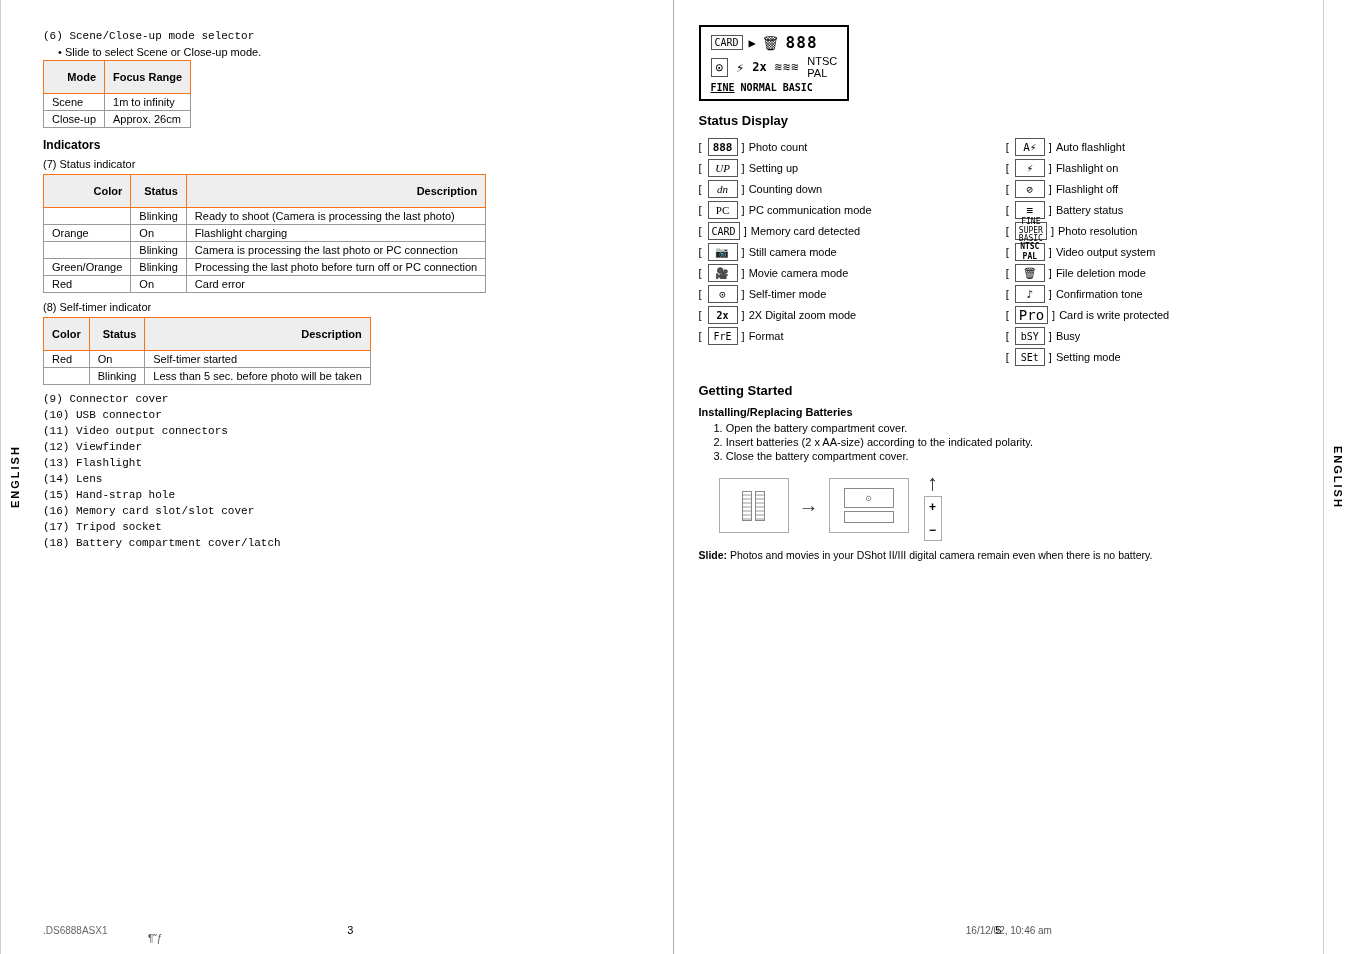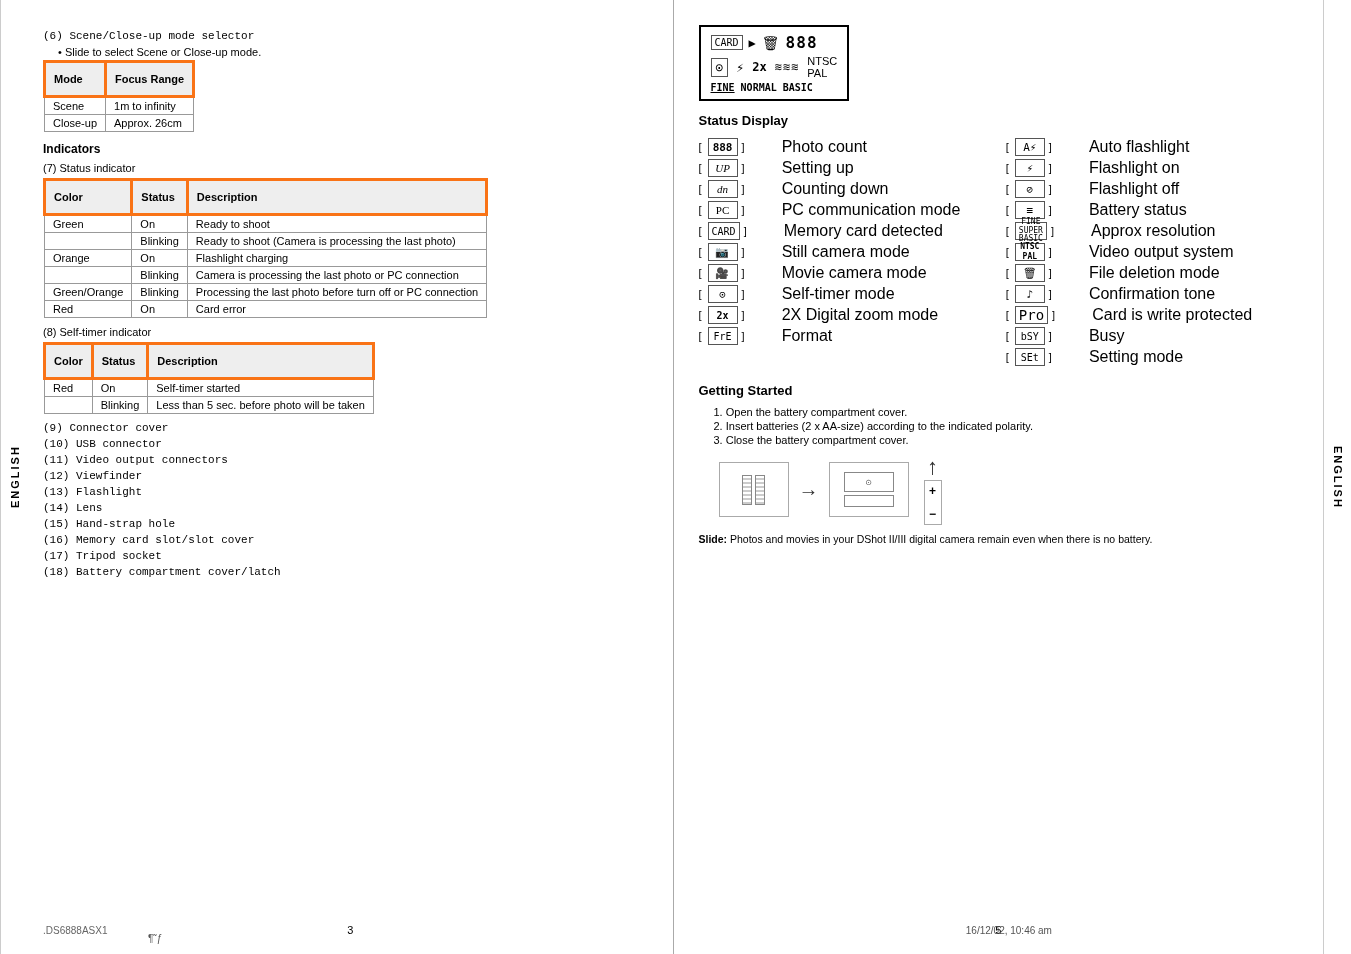--- a/index.html
+++ b/index.html
@@ -106,23 +106,23 @@
       font-family: Liberation Mono, monospace;
     }
 
     table {
       border-collapse: collapse;
       margin-bottom: 8px;
       font-size: 11px;
     }
     table th {
       background: #eee;
-      border: 3px solid #f97316;
+      border: 1px solid #f97316;
       padding: 10px 8px;
-      text-align: left;
+      text-align: right;
       font-weight: bold;
     }
     table td {
       border: 1px solid #999;
       padding: 2px 8px;
     }
 
     
     .status-display-title {
       font-size: 13px;
@@ -150,22 +150,21 @@
       justify-content: center;
       border: 1px solid #555;
       min-width: 30px;
       height: 18px;
       font-family: monospace;
       font-size: 11px;
       margin: 0 4px;
       padding: 0 3px;
     }
     .status-label {
-      font-size: 16px;
-      margin-left: 33px;
+      font-size: 11px;
     }
 
     .getting-started-title {
       font-size: 13px;
       font-weight: bold;
       margin-top: 14px;
       margin-bottom: 8px;
     }
     .install-title {
       font-size: 11px;
@@ -240,25 +239,20 @@
       <div class="sub-header">(7) Status indicator</div>
       <table>
         <thead>
           <tr>
             <th>Color</th>
             <th>Status</th>
             <th>Description</th>
           </tr>
         </thead>
         <tbody>
-          <tr>
-            <td>Green</td>
-            <td>On</td>
-            <td>Ready to shoot</td>
-          </tr>
           <tr>
             <td></td>
             <td>Blinking</td>
             <td>Ready to shoot (Camera is processing the last photo)</td>
           </tr>
           <tr>
             <td>Orange</td>
             <td>On</td>
             <td>Flashlight charging</td>
           </tr>
@@ -436,21 +430,21 @@
         <div class="status-item">
           <span style="margin-right:2px;">[ </span>
           <span class="status-icon-box">≡</span>
           <span style="margin-right:4px;"> ]</span>
           <span class="status-label">Battery status</span>
         </div>
         <div class="status-item">
           <span style="margin-right:2px;">[ </span>
           <span class="status-icon-box" style="font-size:8px;line-height:1.1;text-align:center;">FINE<br>SUPER<br>BASIC</span>
           <span style="margin-right:4px;"> ]</span>
-          <span class="status-label">Approx resolution</span>
+          <span class="status-label">Photo resolution</span>
         </div>
         <div class="status-item">
           <span style="margin-right:2px;">[ </span>
           <span class="status-icon-box" style="font-size:8px;font-weight:bold;line-height:1.2;text-align:center;">NTSC<br>PAL</span>
           <span style="margin-right:4px;"> ]</span>
           <span class="status-label">Video output system</span>
         </div>
         <div class="status-item">
           <span style="margin-right:2px;">[ </span>
           <span class="status-icon-box">🗑</span>
@@ -479,20 +473,21 @@
           <span style="margin-right:2px;">[ </span>
           <span class="status-icon-box" style="font-family:monospace;font-size:10px;text-align:center;">SEt</span>
           <span style="margin-right:4px;"> ]</span>
           <span class="status-label">Setting mode</span>
         </div>
       </div>
     </div>
 
     <div>
       <div class="getting-started-title">Getting Started</div>
+      <div class="install-title">Installing/Replacing Batteries</div>
       <div class="install-item">1.   Open the battery compartment cover.</div>
       <div class="install-item">2.   Insert batteries (2 x AA-size) according to the indicated polarity.</div>
       <div class="install-item">3.   Close the battery compartment cover.</div>
 
       <div class="battery-diagram">
 
         <div style="border:1px solid #aaa; padding:8px 10px; min-width:70px; min-height:55px; display:flex; align-items:center; justify-content:center; flex-direction:column; gap:3px;">
           <div style="display:flex; gap:3px;">
             <div style="width:10px; height:30px; background: repeating-linear-gradient(0deg, #ccc, #ccc 2px, #fff 2px, #fff 4px); border:1px solid #888;"></div>
             <div style="width:10px; height:30px; background: repeating-linear-gradient(0deg, #ccc, #ccc 2px, #fff 2px, #fff 4px); border:1px solid #888;"></div>

